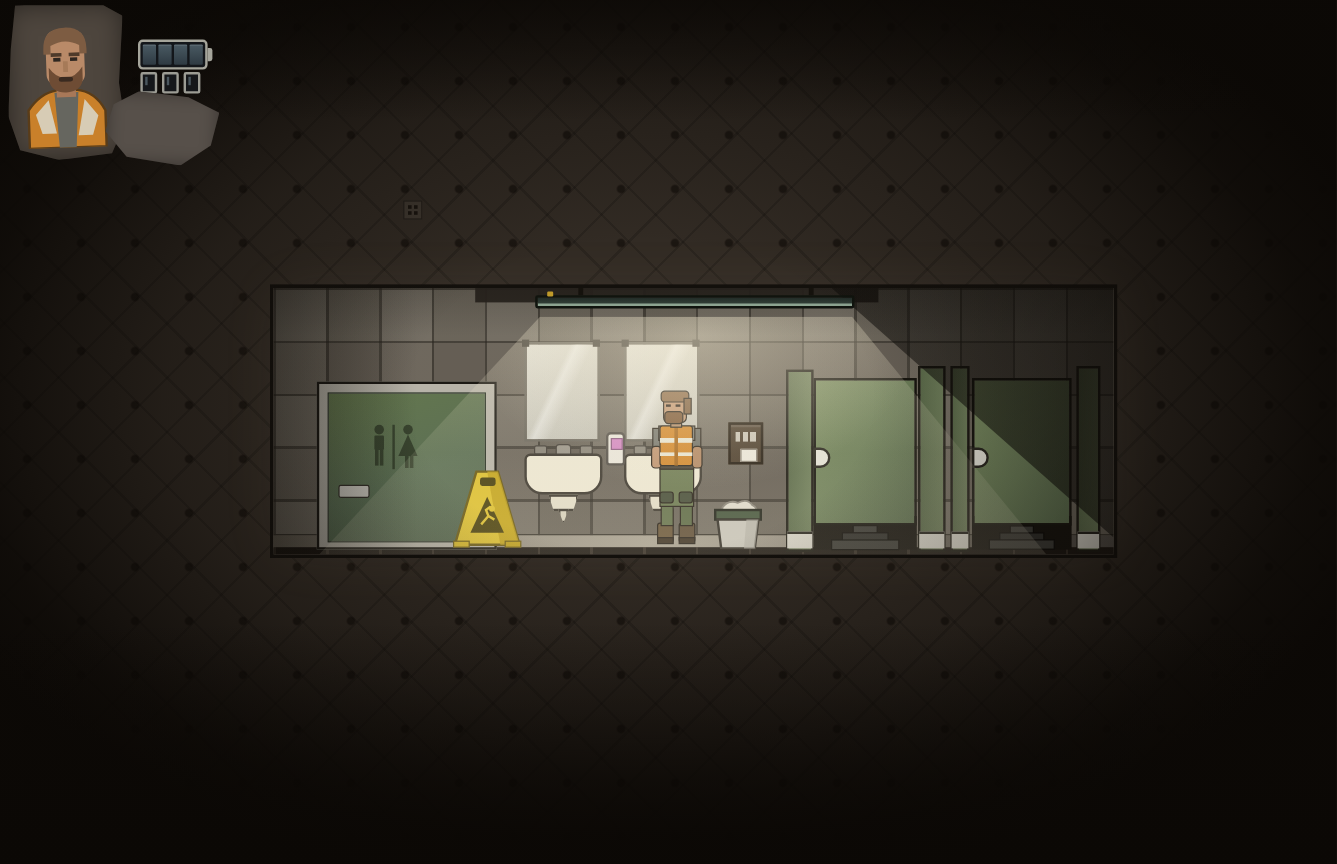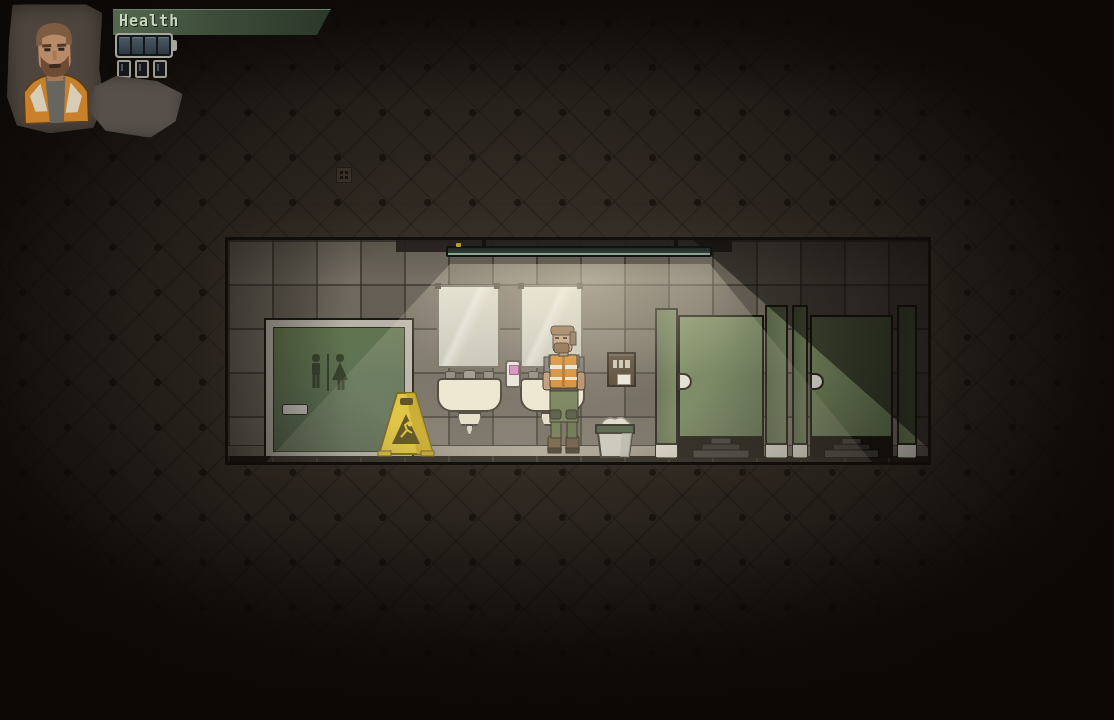--- a/index.html
+++ b/index.html
@@ -299,23 +299,20 @@
       <div class="stem" style="left:36px;"></div>
         <div class="stem" style="left:228px;"></div>
       <div class="bar"></div>
       <div class="dot"></div>
     </div>
   </div>
 
   <div class="vignette"></div>
 
   <div class="hud">
-    <div class="health-bar">
-      <div class="health-label">Health</div>
-    </div>
     <div class="battery">
       <div style="display:contents"><div class="seg"></div><div class="seg"></div><div class="seg"></div><div class="seg"></div></div>
     </div>
     <div class="mini-slots">
         <div class="mini-slot">
           <i></i>
         </div>
         <div class="mini-slot">
           <i></i>
         </div>

